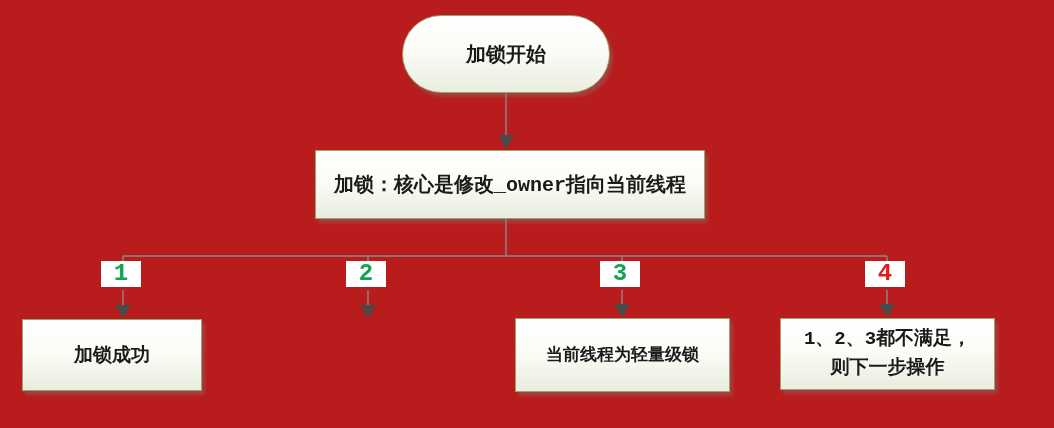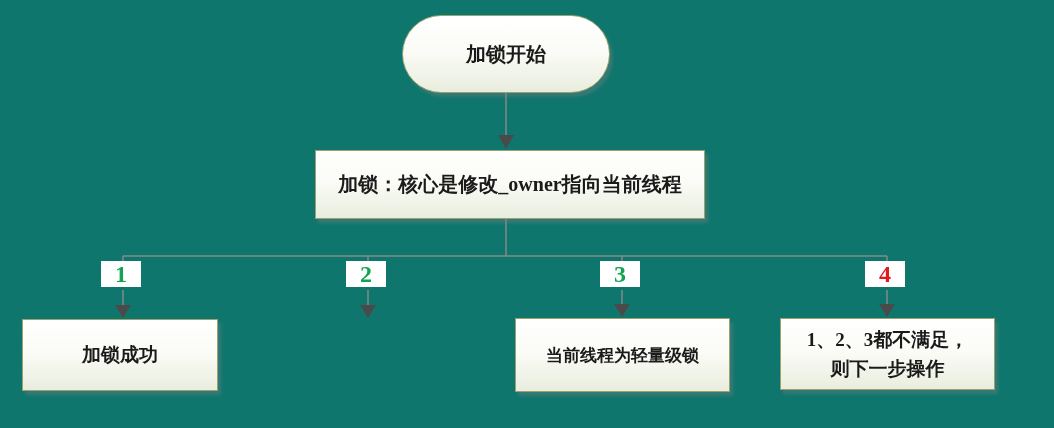--- a/index.html
+++ b/index.html
@@ -4,23 +4,23 @@
 <style>
   html, body {
     margin: 0;
     padding: 0;
     background: #ffffff;
   }
   .canvas {
     position: relative;
     width: 1054px;
     height: 428px;
-    background: #0f766e;
+    background: #b91c1c;
     overflow: hidden;
-    font-family: Liberation Serif, serif;
+    font-family: Liberation Mono, monospace;
   }
   svg.connectors {
     position: absolute;
     left: 0;
     top: 0;
     z-index: 1;
   }
   .node {
     position: absolute;
     z-index: 2;
@@ -38,21 +38,21 @@
   }
   .node-start {
     left: 402px; top: 15px; width: 208px; height: 78px;
     border-radius: 40px;
     font-size: 20px;
   }
   .node-process {
     left: 315px; top: 150px; width: 390px; height: 69px;
     font-size: 20px;
   }
-  .node-outcome1 { left: 22px;  top: 319px; width: 196px; height: 72px; font-size: 19px; }
+  .node-outcome1 { left: 22px;  top: 319px; width: 180px; height: 72px; font-size: 19px; }
   .node-outcome2 { left: 268px; top: 319px; width: 199px; height: 72px; font-size: 19px; }
   .node-outcome3 { left: 515px; top: 318px; width: 215px; height: 74px; font-size: 17px; line-height: 29px; }
   .node-outcome4 { left: 780px; top: 318px; width: 215px; height: 72px; font-size: 19px; line-height: 29px; align-items: center; }
   .branch-num {
     position: absolute;
     z-index: 3;
     top: 261px;
     width: 40px;
     text-align: center;
     font-size: 24px;

